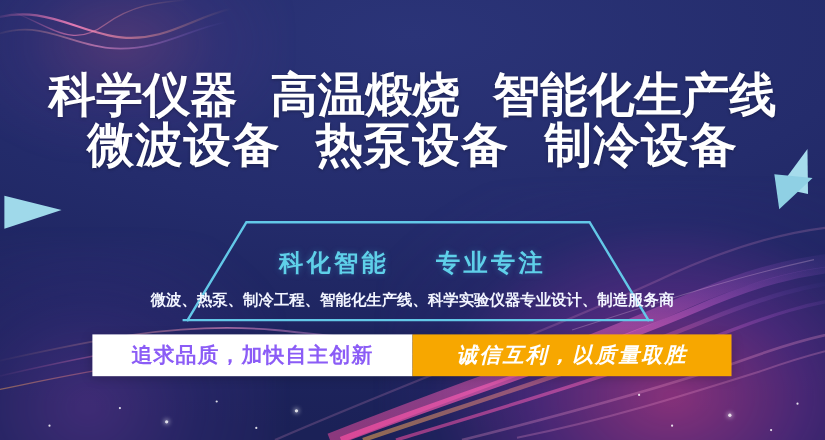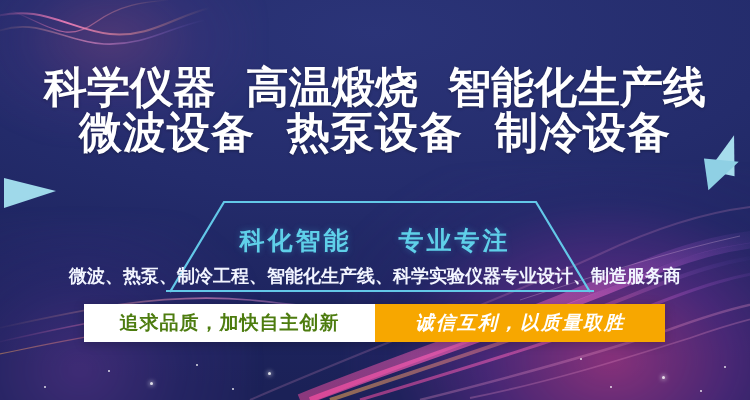--- a/index.html
+++ b/index.html
@@ -119,52 +119,52 @@
     width: 440px;
     height: 96px;
   }
 
   .slogan-cyan {
     position: absolute;
     left: 0; right: 0;
     top: 224px;
     text-align: center;
     color: #5fd0e9;
-    font-size: 25px;
+    font-size: 22px;
     font-weight: 700;
     letter-spacing: 3px;
     white-space: pre;
     text-shadow: 0 0 6px rgba(70,190,225,0.35);
   }
   .slogan-sub {
     position: absolute;
     left: 0; right: 0;
     top: 264px;
     text-align: center;
     color: #f2f5ff;
-    font-size: 18px;
+    font-size: 14px;
     font-weight: 700;
     letter-spacing: 0px;
     white-space: pre;
   }
 
   
   .ribbon {
     position: absolute;
     left: 84px;
     top: 304px;
     width: 581px;
     height: 38px;
     display: flex;
     box-shadow: 0 2px 10px rgba(0,0,0,0.22);
   }
   .ribbon-left {
     width: 291px;
     background: #ffffff;
-    color: #4d7c0f;
+    color: #8b5cf6;
     display: flex;
     align-items: center;
     justify-content: center;
     font-size: 19px;
     font-weight: 700;
     letter-spacing: 1px;
     white-space: pre;
   }
   .ribbon-right {
     width: 290px;

